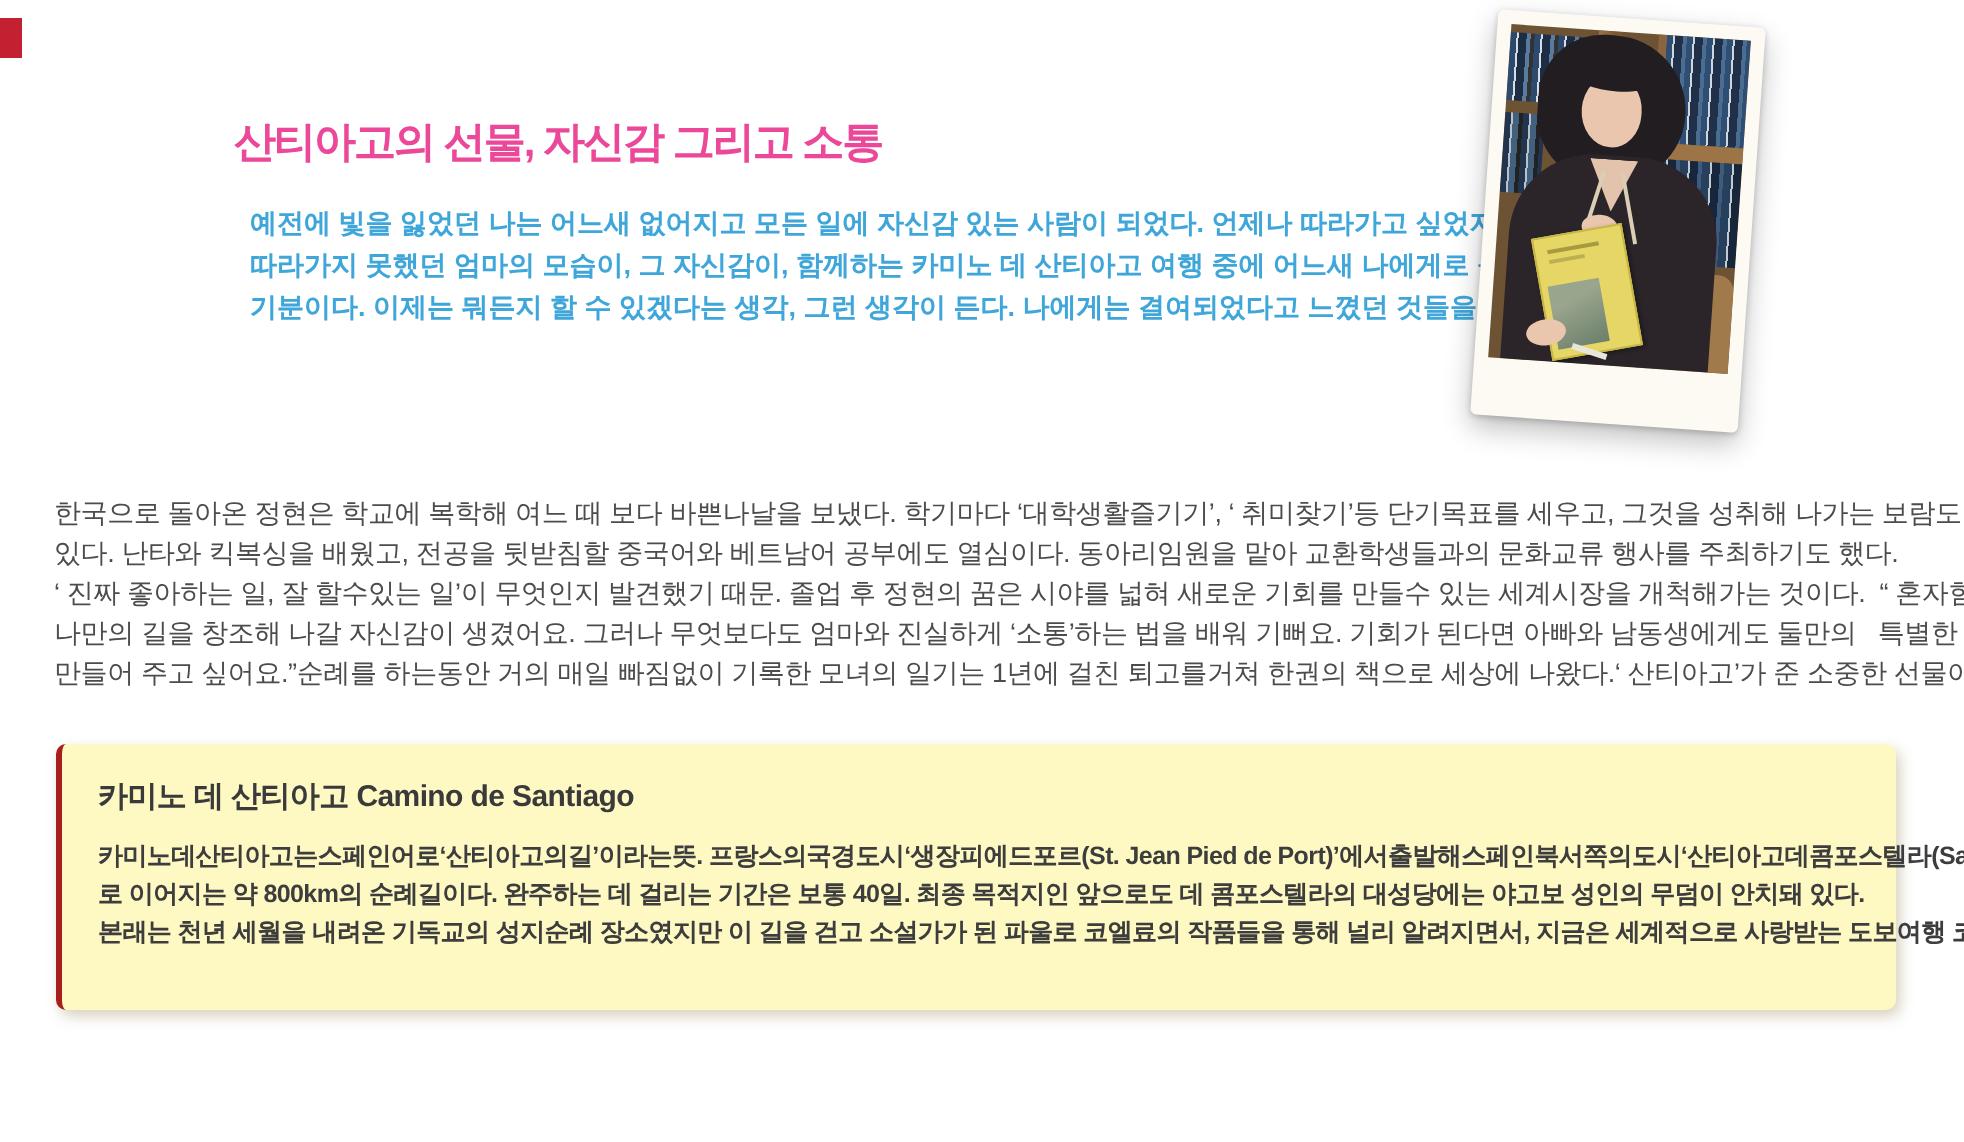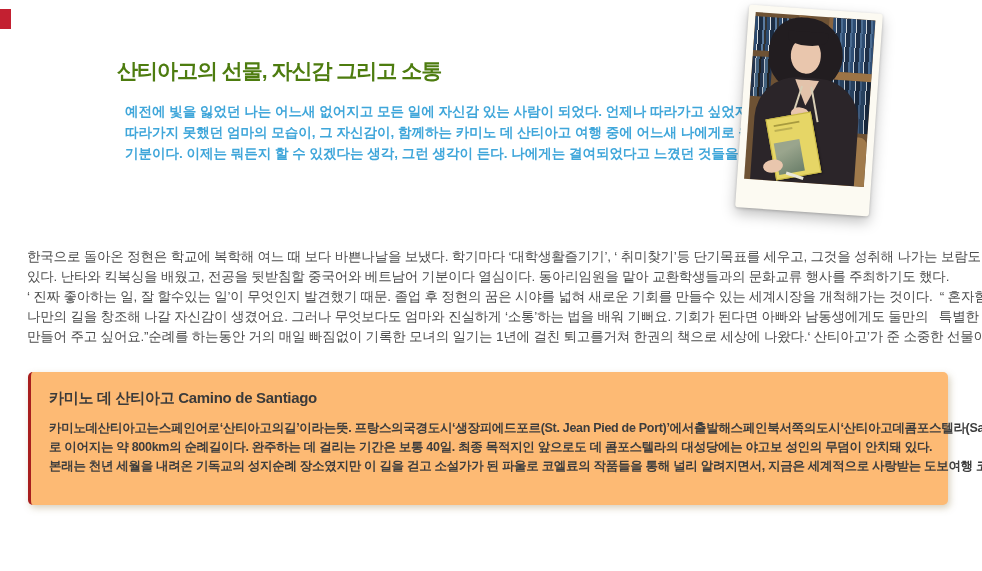--- a/index.html
+++ b/index.html
@@ -2,29 +2,29 @@
 <html><head>
 <meta charset="utf-8">
 <style>
   html,body{margin:0;padding:0;background:#ffffff;}
   body{font-family:"Liberation Sans","DejaVu Sans",sans-serif;}
   .canvas{position:relative;width:982px;height:571px;background:#ffffff;overflow:hidden;}
   .line{white-space:pre;}
 
   .corner-marker{position:absolute;left:0;top:9px;width:11px;height:20px;background:#c32031;}
 
-  .article-title{position:absolute;left:117px;top:57px;font-size:21px;font-weight:bold;color:#4d7c0f;letter-spacing:-1px;text-align:center;}
+  .article-title{position:absolute;left:117px;top:57px;font-size:21px;font-weight:bold;color:#ec4899;letter-spacing:-1px;text-align:center;}
 
   .quote-block{position:absolute;left:125px;top:101px;width:620px;color:#3fa6da;font-size:13.5px;font-weight:bold;}
   .quote-block .line{line-height:21px;}
 
   .body-block{position:absolute;left:27px;top:247px;width:950px;color:#4c4c4c;font-size:13.5px;}
   .body-block .line{line-height:20px;letter-spacing:-0.2px;}
 
-  .info-box{position:absolute;left:28px;top:372px;width:917px;height:133px;background:#fdba74;
+  .info-box{position:absolute;left:28px;top:372px;width:917px;height:133px;background:#fef9c3;
             border-left:3px solid #a81e1e;border-radius:5px;
             box-shadow:2px 3px 7px rgba(140,120,70,0.35);}
   .info-box-title{position:absolute;left:18px;top:17px;font-size:15px;font-weight:bold;color:#3a3a3a;letter-spacing:-0.3px;}
   .info-box-body{position:absolute;left:18px;top:47px;width:885px;color:#3d3d3d;font-size:12.5px;font-weight:bold;}
   .info-box-body .line{line-height:19px;letter-spacing:-0.3px;}
 
   
   .polaroid{position:absolute;left:742px;top:9px;width:134px;height:203px;background:#fcfaf2;
             transform:rotate(4deg);transform-origin:50% 50%;border-radius:3px;
             box-shadow:0 6px 14px rgba(0,0,0,0.25), 0 1px 3px rgba(0,0,0,0.2);}
@@ -97,21 +97,21 @@
         <div class="ph book-photo">
           <div class="ph book-path"></div>
         </div>
       </div>
       <div class="ph hand-bot"></div>
     </div>
   </div>
 
   <div class="body-block">
     <div class="line">한국으로 돌아온 정현은 학교에 복학해 여느 때 보다 바쁜나날을 보냈다. 학기마다 ‘대학생활즐기기’, ‘ 취미찾기’등 단기목표를 세우고, 그것을 성취해 나가는 보람도 느끼고</div>
-    <div class="line">있다. 난타와 킥복싱을 배웠고, 전공을 뒷받침할 중국어와 베트남어 기분이다 열심이다. 동아리임원을 맡아 교환학생들과의 문화교류 행사를 주최하기도 했다.</div>
+    <div class="line">있다. 난타와 킥복싱을 배웠고, 전공을 뒷받침할 중국어와 베트남어 공부에도 열심이다. 동아리임원을 맡아 교환학생들과의 문화교류 행사를 주최하기도 했다.</div>
     <div class="line">‘ 진짜 좋아하는 일, 잘 할수있는 일’이 무엇인지 발견했기 때문. 졸업 후 정현의 꿈은 시야를 넓혀 새로운 기회를 만들수 있는 세계시장을 개척해가는 것이다.  “ 혼자힘으로</div>
     <div class="line">나만의 길을 창조해 나갈 자신감이 생겼어요. 그러나 무엇보다도 엄마와 진실하게 ‘소통’하는 법을 배워 기뻐요. 기회가 된다면 아빠와 남동생에게도 둘만의   특별한 시간을</div>
     <div class="line">만들어 주고 싶어요.”순례를 하는동안 거의 매일 빠짐없이 기록한 모녀의 일기는 1년에 걸친 퇴고를거쳐 한권의 책으로 세상에 나왔다.‘ 산티아고’가 준 소중한 선물이다.</div>
   </div>
 
   <div class="info-box">
     <div class="info-box-title">카미노 데 산티아고 Camino de Santiago</div>
     <div class="info-box-body">
       <div class="line">카미노데산티아고는스페인어로‘산티아고의길’이라는뜻. 프랑스의국경도시‘생장피에드포르(St. Jean Pied de Port)’에서출발해스페인북서쪽의도시‘산티아고데콤포스텔라(Santiago de Compostela)’</div>
       <div class="line">로 이어지는 약 800km의 순례길이다. 완주하는 데 걸리는 기간은 보통 40일. 최종 목적지인 앞으로도 데 콤포스텔라의 대성당에는 야고보 성인의 무덤이 안치돼 있다.</div>

